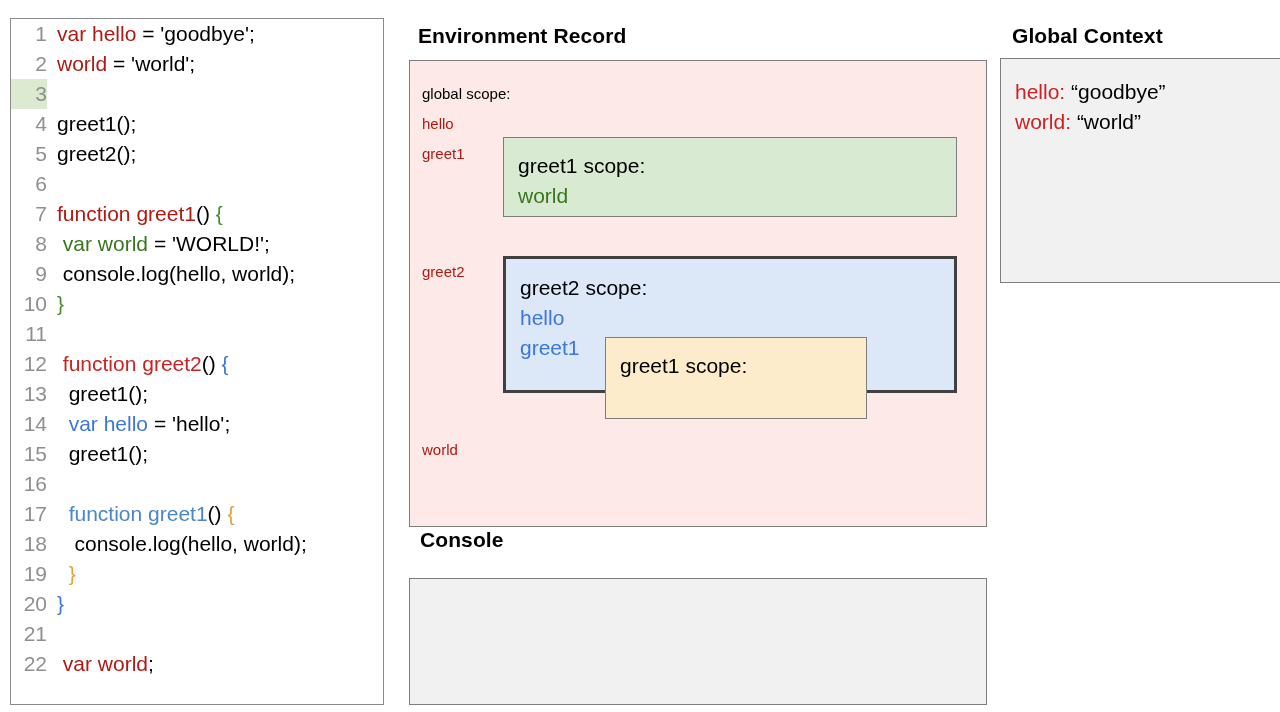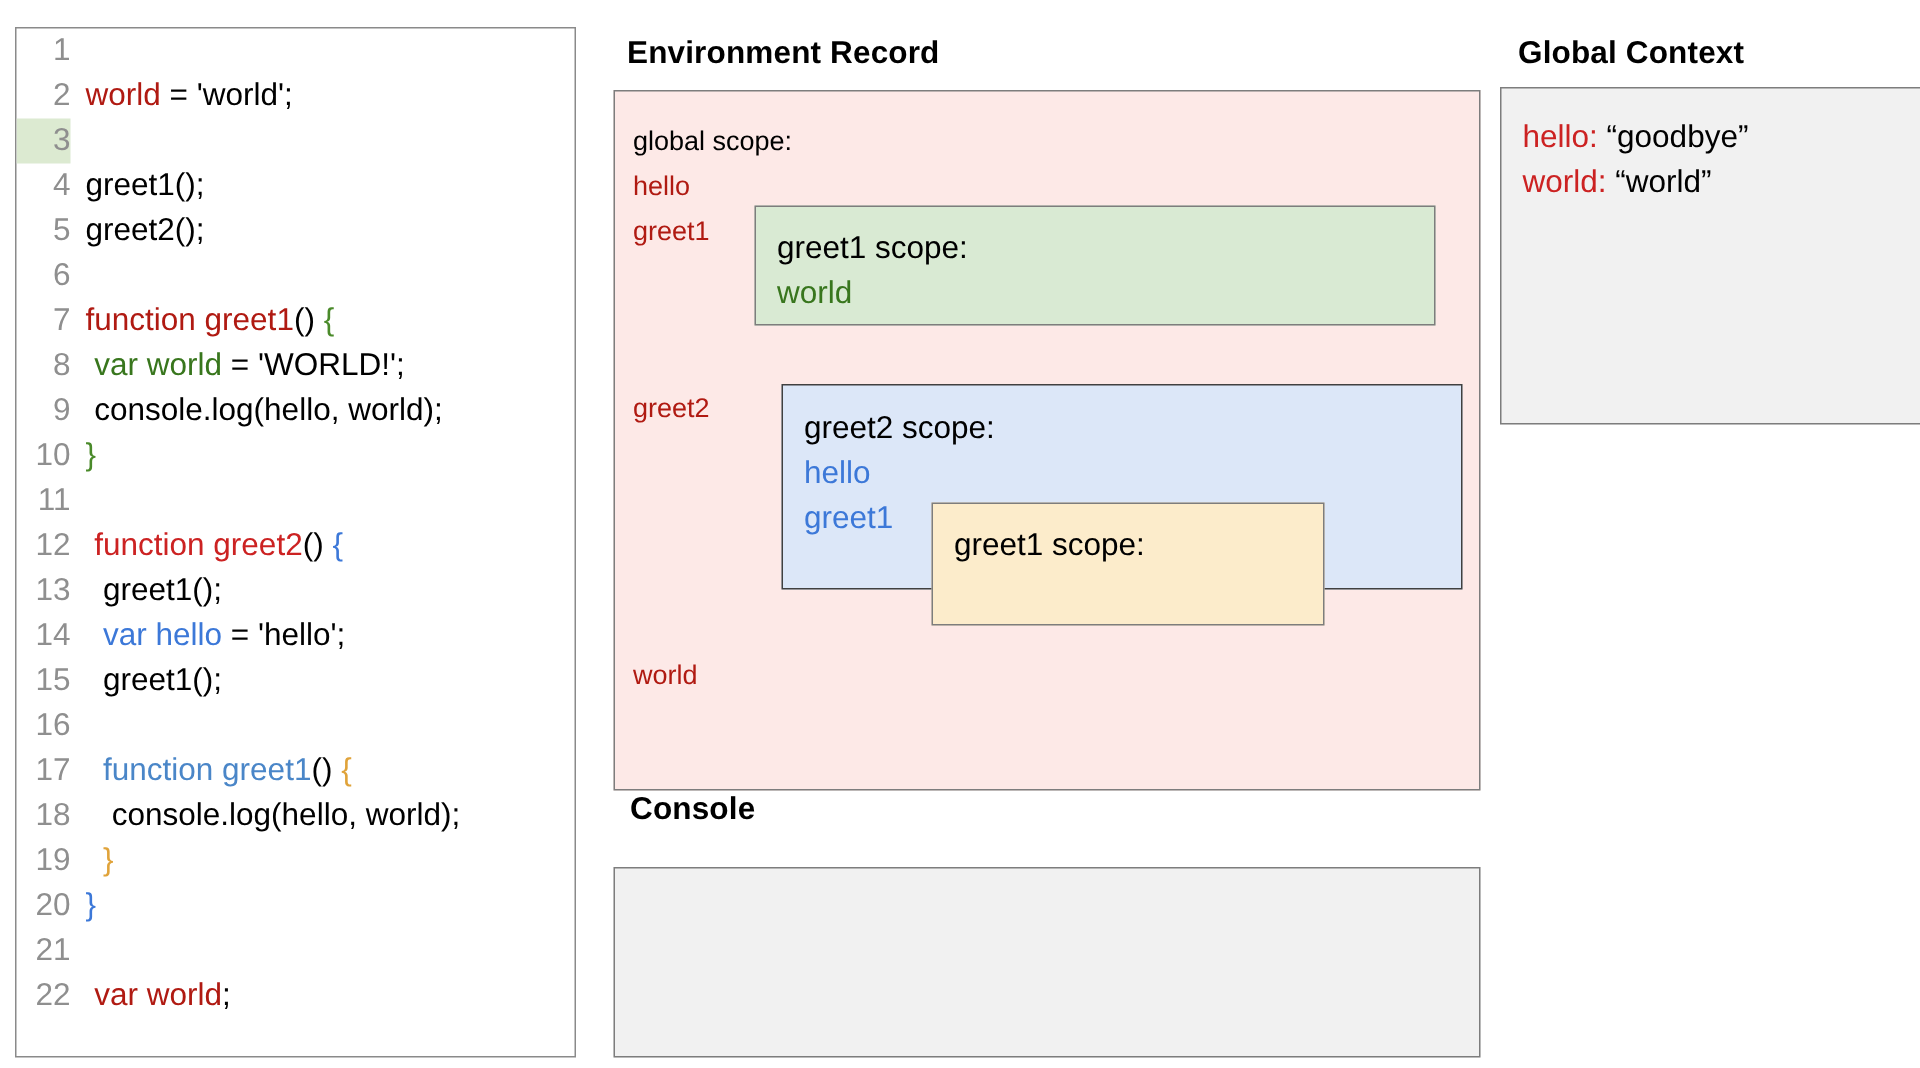--- a/index.html
+++ b/index.html
@@ -81,21 +81,21 @@
     left: 409px;
     top: 60px;
     width: 578px;
     height: 467px;
     background: #fde9e7;
     border: 1px solid #7d7d7d;
     box-sizing: border-box;
   }
   .scope-label {
     position: absolute;
-    font-size: 18px;
+    font-size: 15px;
     line-height: 30px;
     white-space: nowrap;
   }
 
   #global-scope-head { left: 12px; top: 18px; color: #000000; }
   #global-var-hello  { left: 12px; top: 48px; color: #b01a12; }
   #global-var-greet1 { left: 12px; top: 78px; color: #b01a12; }
   #global-var-greet2 { left: 12px; top: 196px; color: #b01a12; }
   #global-var-world  { left: 12px; top: 374px; color: #b01a12; }
 
@@ -109,23 +109,22 @@
     border: 1px solid #7d7d7d;
     box-sizing: border-box;
   }
   #greet2-scope-box {
     position: absolute;
     left: 93px;
     top: 195px;
     width: 454px;
     height: 137px;
     background: #dce7f8;
-    border: 1px solid #404040;
-    box-sizing: border-box;
-    margin-left: 18px;
+    border: 3px solid #404040;
+    box-sizing: border-box;
   }
   #greet1-inner-box {
     position: absolute;
     left: 99px;
     top: 78px;
     width: 262px;
     height: 82px;
     background: #fceccb;
     border: 1px solid #7d7d7d;
     box-sizing: border-box;
@@ -177,21 +176,21 @@
   #gc-hello { left: 14px; top: 18px; }
   #gc-world { left: 14px; top: 48px; }
   .gc-key { color: #cc2222; }
   .gc-val { color: #000000; }
 </style>
 </head>
 <body>
 
 <div id="code-panel">
   <div id="code-lines">
-      <div class="code-line"><span class="gutter">1</span></div>
+      <div class="code-line"><span class="gutter">1</span><span class="code-text"><span class="t-red">var hello</span><span class="t-black"> = 'goodbye';</span></span></div>
       <div class="code-line"><span class="gutter">2</span><span class="code-text"><span class="t-red">world</span><span class="t-black"> = 'world';</span></span></div>
       <div class="code-line"><span class="gutter hl">3</span><span class="code-text"><span class="t-black"></span></span></div>
       <div class="code-line"><span class="gutter">4</span><span class="code-text"><span class="t-black">greet1();</span></span></div>
       <div class="code-line"><span class="gutter">5</span><span class="code-text"><span class="t-black">greet2();</span></span></div>
       <div class="code-line"><span class="gutter">6</span><span class="code-text"><span class="t-black"></span></span></div>
       <div class="code-line"><span class="gutter">7</span><span class="code-text"><span class="t-red">function greet1</span><span class="t-black">() </span><span class="t-greenb">{</span></span></div>
       <div class="code-line"><span class="gutter">8</span><span class="code-text"><span class="t-black"> </span><span class="t-green">var world</span><span class="t-black"> = 'WORLD!';</span></span></div>
       <div class="code-line"><span class="gutter">9</span><span class="code-text"><span class="t-black"> console.log(hello, world);</span></span></div>
       <div class="code-line"><span class="gutter">10</span><span class="code-text"><span class="t-greenb">}</span></span></div>
       <div class="code-line"><span class="gutter">11</span><span class="code-text"><span class="t-black"></span></span></div>

